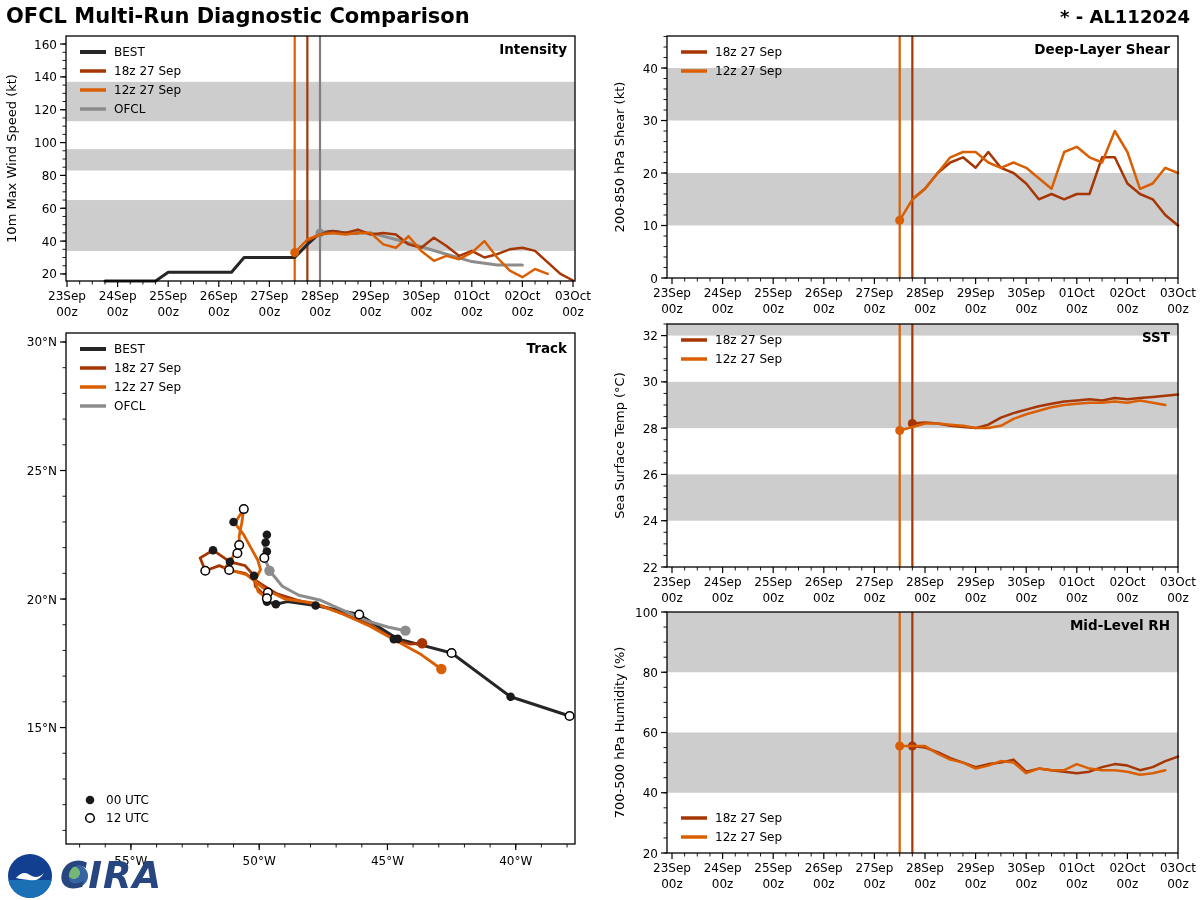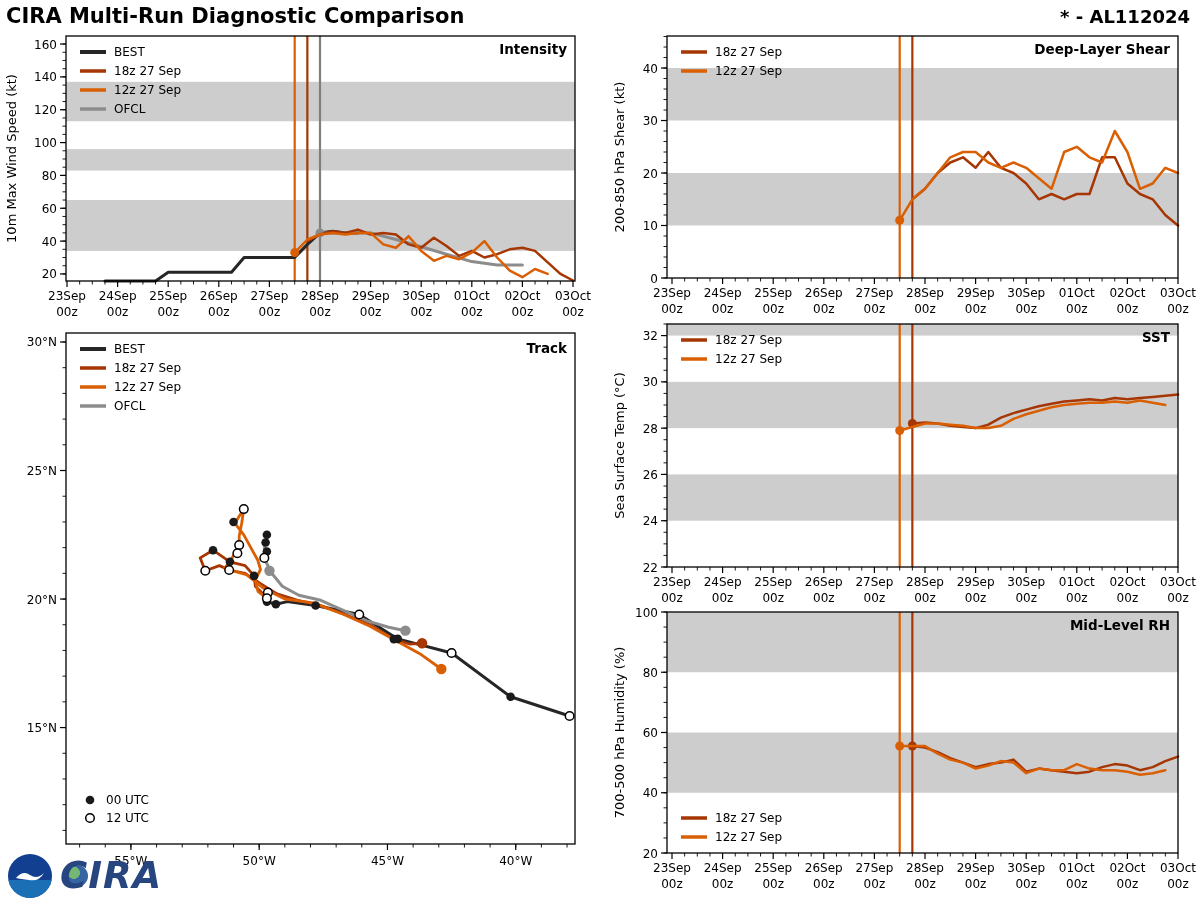--- a/index.html
+++ b/index.html
@@ -15,21 +15,21 @@
   .noaa-bird{position:absolute;left:7px;top:14px;width:30px;height:16px;}
   .cira-text{position:absolute;left:52px;top:2px;font-size:37px;font-weight:bold;
      color:#27457e;letter-spacing:1px;font-style:italic;line-height:44px;}
   .cira-globe{position:absolute;left:58px;top:13px;width:22px;height:22px;border-radius:50%;
      background:radial-gradient(circle at 35% 35%, #6db36d 0 30%, #2c5d9e 31% 100%);opacity:0.95;}
 </style>
 </head>
 <body>
 
 <div id="fig">
-  <div class="fig-title">CIRA Multi-Run Diagnostic Comparison</div>
+  <div class="fig-title">OFCL Multi-Run Diagnostic Comparison</div>
   <div class="storm-id">* - AL112024</div>
 
   <svg id="chart-canvas" width="1200" height="900" viewBox="0 0 1200 900" xmlns="http://www.w3.org/2000/svg">
       <g>
         <rect x="66" y="200.04490616621985" width="509" height="50.90482573726541" fill="#cdcdcd"></rect>
         <rect x="66" y="149.14008042895443" width="509" height="21.34718498659518" fill="#cdcdcd"></rect>
         <rect x="66" y="81.8143431635389" width="509" height="39.41018766756031" fill="#cdcdcd"></rect>
         <line x1="294.70000000000005" y1="36" x2="294.70000000000005" y2="281" stroke="#d95f02" stroke-width="2.2"></line>
         <line x1="307.35" y1="36" x2="307.35" y2="281" stroke="#a63603" stroke-width="2.2"></line>
         <line x1="320" y1="36" x2="320" y2="281" stroke="#7f7f7f" stroke-width="2.2"></line>

